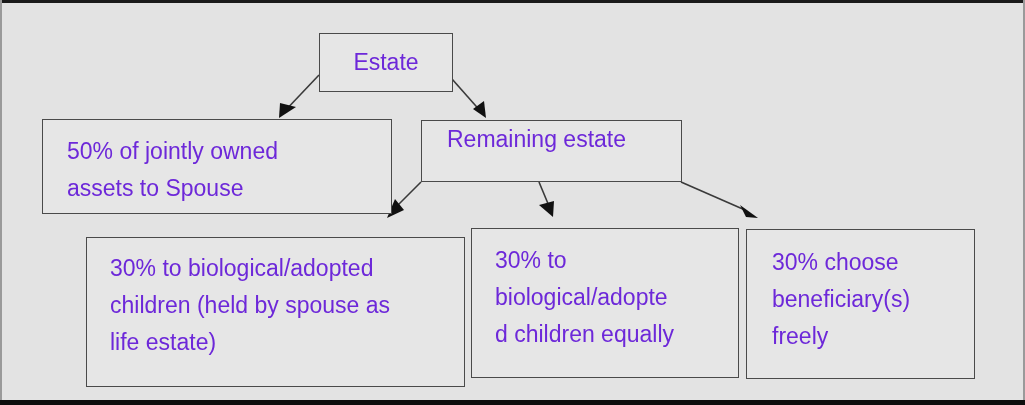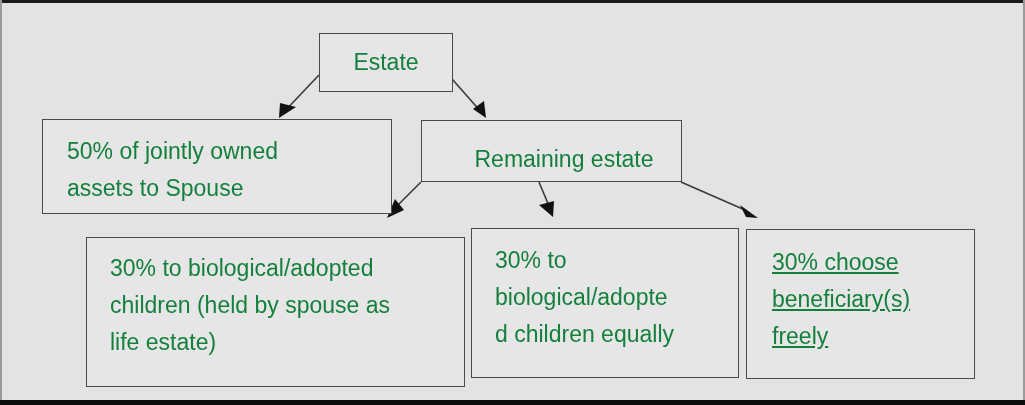--- a/index.html
+++ b/index.html
@@ -9,29 +9,29 @@
       font-family: "Liberation Sans", "DejaVu Sans", sans-serif;
     }
     .frame-top { position: absolute; left: 0; top: 0; width: 1025px; height: 3px; background: #1a1a1a; }
     .frame-bottom { position: absolute; left: 0; top: 400px; width: 1025px; height: 5px; background: #0d0d0d; }
     .frame-left { position: absolute; left: 0; top: 0; width: 2px; height: 405px; background: #9a9a9a; }
     .frame-right { position: absolute; right: 0; top: 0; width: 2px; height: 405px; background: #9a9a9a; }
     svg.connectors { position: absolute; left: 0; top: 0; }
     .node {
       position: absolute; box-sizing: border-box;
       border: 1.5px solid #4a4a4a; background: #e6e6e6;
-      color: #15803d; font-size: 23px; line-height: 37px;
+      color: #6d28d9; font-size: 23px; line-height: 37px;
     }
     .node span { display: block; white-space: pre-line; }
     #n-estate { left: 319px; top: 33px; width: 134px; height: 59px; text-align: center; padding-top: 10px; }
     #n-spouse { left: 42px; top: 119px; width: 350px; height: 95px; padding: 13px 0 0 24px; }
-    #n-remaining { left: 421px; top: 120px; width: 261px; height: 62px; padding: 20px 0 0 25px; text-align: center; }
+    #n-remaining { left: 421px; top: 120px; width: 261px; height: 62px; padding: 0 0 0 25px; }
     #n-life { left: 86px; top: 237px; width: 379px; height: 150px; padding: 12px 0 0 23px; }
     #n-equal { left: 471px; top: 228px; width: 268px; height: 150px; padding: 13px 0 2px 23px; }
-    #n-free { left: 746px; top: 229px; width: 229px; height: 150px; padding: 14px 0 0 25px; text-decoration: underline; }
+    #n-free { left: 746px; top: 229px; width: 229px; height: 150px; padding: 14px 0 0 25px; }
   </style>
 </head>
 <body>
 
 <div class="frame-top"></div>
 <div class="frame-left"></div>
 <div class="frame-right"></div>
 <div class="frame-bottom"></div>
 
 <svg class="connectors" width="1025" height="405">

